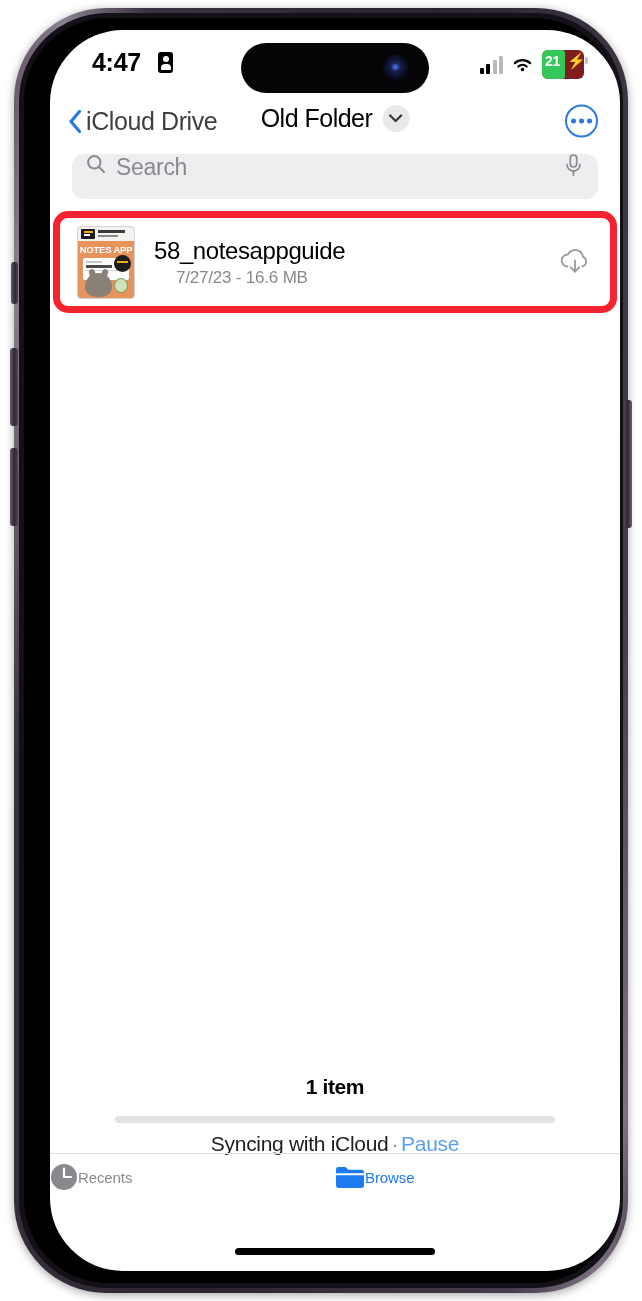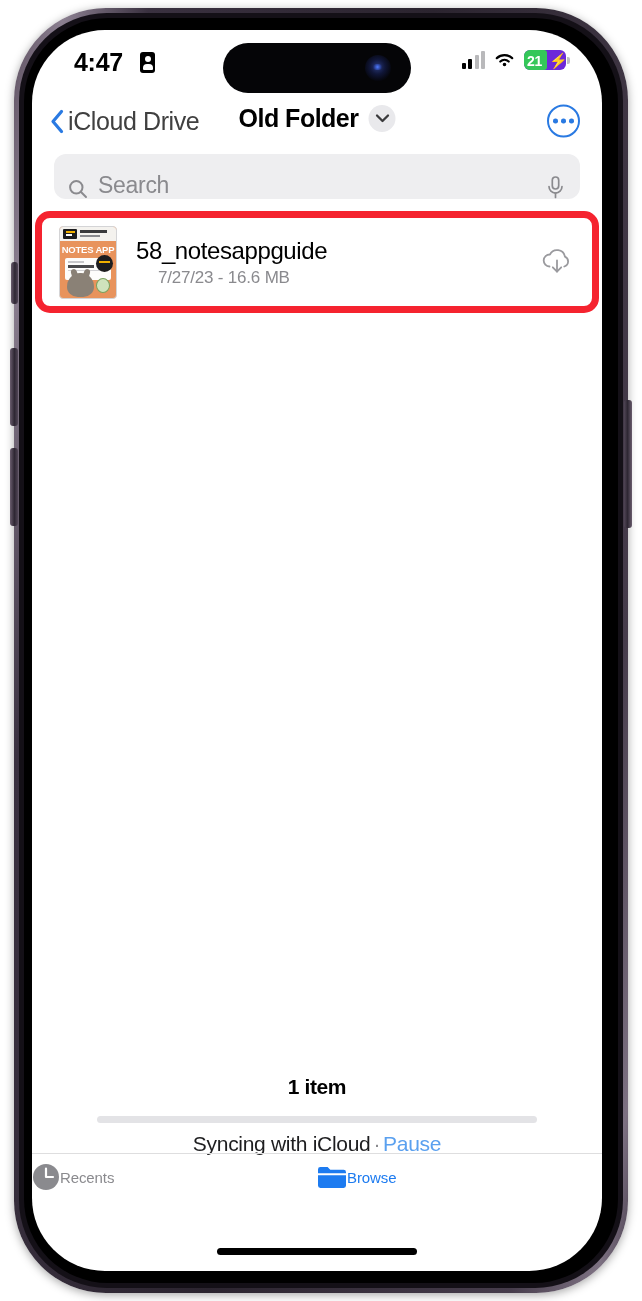--- a/index.html
+++ b/index.html
@@ -33,21 +33,21 @@
   }
   .phone-bezel {
     position: absolute;
     left: 24px; top: 18px;
     width: 594px; height: 1265px;
     border-radius: 84px;
     background: #000000;
   }
   .screen {
     position: absolute;
-    left: 32px; top: 30px;
+    left: 50px; top: 30px;
     width: 570px; height: 1241px;
     border-radius: 73px;
     background: #ffffff;
     overflow: hidden;
   }
 
   
   .btn-side {
     position: absolute;
     background: linear-gradient(90deg,#6a5d6e,#2e2733 55%,#514656);
@@ -107,22 +107,22 @@
     display: flex; align-items: center; gap: 8px;
   }
   .bars { display:flex; align-items:flex-end; gap:2.5px; height:18px; }
   .bars i { width:4px; border-radius:1px; background:#000; display:block; }
   .bars i:nth-child(1){height:6px;}
   .bars i:nth-child(2){height:10px;}
   .bars i:nth-child(3){height:14px; background:#b9b9bb;}
   .bars i:nth-child(4){height:18px; background:#b9b9bb;}
   .wifi { width:23px; height:18px; }
   .battery {
-    position: relative; width: 42px; height: 20px;
-    border-radius: 6px; background: #6d28d9;
+    position: relative; width: 42px; height: 29px;
+    border-radius: 6px; background: #7f1d1d;
   }
   .battery-fill {
     position: absolute; left: 0; top: 0; bottom: 0;
     width: 23px; border-radius: 6px 3px 3px 6px; background: #34c759;
   }
   .battery-num {
     position: absolute; left: 3px; top: 0; height: 21px;
     display:flex; align-items:center;
     font-size: 14px; font-weight: bold; color: #fff; letter-spacing:-.2px;
   }
@@ -148,21 +148,21 @@
   .chev-left { width: 14px; height: 24px; }
   .nav-back-label {
     font-size: 25px; color: #404040; letter-spacing: -.4px;
   }
   .nav-center {
     position: absolute; left: 50%; transform: translateX(-50%);
     top: 50%; margin-top: -17px;
     display: flex; align-items: center; gap: 10px;
   }
   .nav-title {
-    font-size: 25px; font-weight: bold; color: #000; letter-spacing: -.5px;
+    font-size: 25px; font-weight: normal; color: #000; letter-spacing: -.5px;
     white-space: nowrap;
   }
   .nav-chev-btn {
     width: 27px; height: 27px; border-radius: 50%;
     background: #e9e9ec;
     display: flex; align-items: center; justify-content: center;
     cursor: pointer;
   }
   .nav-more {
     position: absolute; right: 22px; top: 50%; transform: translateY(-50%);
@@ -173,21 +173,21 @@
   }
   .nav-more span {
     width: 4.6px; height: 4.6px; border-radius: 50%; background: #2a7ae2;
   }
 
   
   .search-wrap { padding: 4px 22px 6px 22px; }
   .search-bar {
     position: relative;
     height: 45px; border-radius: 12px; background: #eeeef0;
-    display: flex; align-items: flex-end;
+    display: flex; align-items: flex-start;
   }
   .search-icon { margin-left: 14px; width: 20px; height: 20px; }
   .search-placeholder {
     margin-left: 10px; font-size: 23px; color: #8a8a8e; letter-spacing: -.3px;
   }
   .mic-icon { position:absolute; right: 16px; width: 17px; height: 23px; }
 
   
   .list-area { position: relative; }
   .highlight-box {

